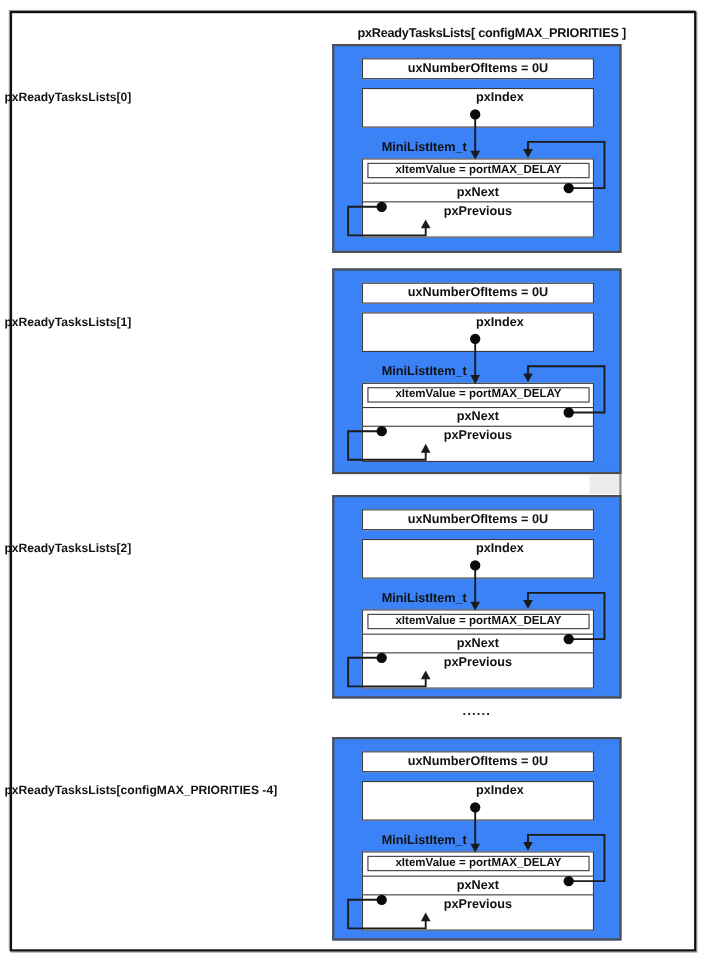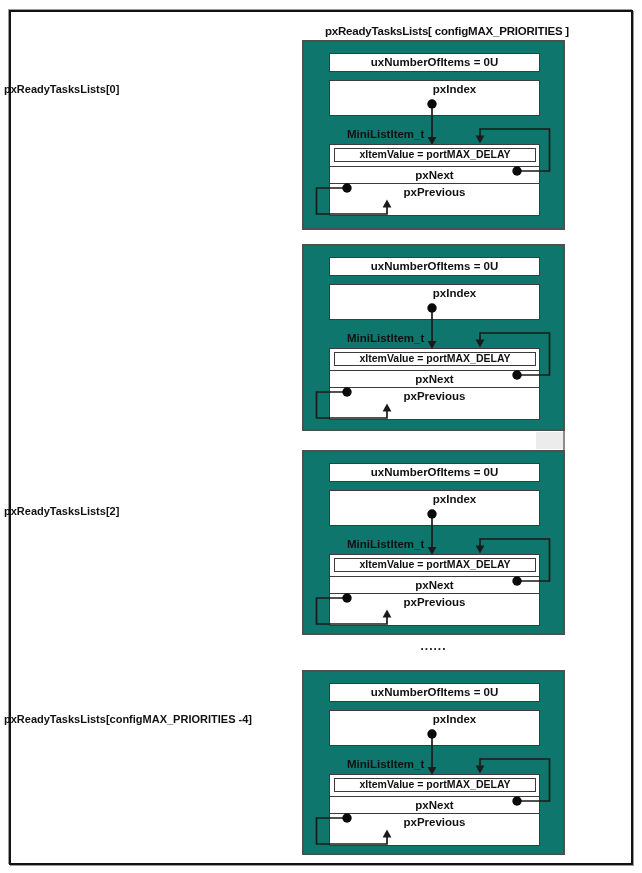--- a/index.html
+++ b/index.html
@@ -16,21 +16,21 @@
   .title{
     position:absolute;left:302px;top:25px;width:290px;
     font-size:11.5px;font-weight:700;white-space:nowrap;letter-spacing:-0.2px;text-align:center;
   }
   .row-label{
     position:absolute;left:4px;width:292px;text-align:left;
     font-size:11px;font-weight:700;white-space:nowrap;height:14px;line-height:14px;
   }
   .block{
     position:absolute;left:302px;width:263px;box-sizing:border-box;
-    border:2px solid #4f4f4f;background:#0f766e;
+    border:2px solid #4f4f4f;background:#3b82f6;
   }
   .box{
     position:absolute;left:25px;width:211px;box-sizing:border-box;
     border:1.5px solid #3b3b3b;text-align:center;font-weight:700;background:#ffffff;
   }
   .numitems{top:11px;height:19px;font-size:11.5px;line-height:16px;}
   .pxindex{top:38px;height:36px;font-size:11.5px;padding-left:40px;}
   .pxindex span{display:block;margin-top:2px;}
   .minilabel{
     position:absolute;left:43px;top:86px;font-size:11.5px;font-weight:700;white-space:nowrap;
@@ -92,20 +92,21 @@
           <div class="itemvalue">xItemValue = portMAX_DELAY</div>
         </div>
       <div class="mrow r2">pxNext</div>
       <div class="mrow r3">pxPrevious</div>
     </div>
     <svg class="wires" width="259" height="186" viewBox="0 0 259 186">
         <use href="#wiresym"></use>
       </svg>
   </div>
 
+  <div class="row-label" style="top:286px">pxReadyTasksLists[1]</div>
   <div class="block" style="top:244px;height:187px">
     <div class="box numitems">uxNumberOfItems = 0U</div>
     <div class="box pxindex">
         <span>pxIndex</span>
       </div>
     <div class="minilabel">MiniListItem_t</div>
     <div class="minibox">
       <div class="mrow r1">
           <div class="itemvalue">xItemValue = portMAX_DELAY</div>
         </div>
@@ -113,21 +114,21 @@
       <div class="mrow r3">pxPrevious</div>
     </div>
     <svg class="wires" width="259" height="186" viewBox="0 0 259 186">
         <use href="#wiresym"></use>
       </svg>
   </div>
 
   <div class="artifact-patch"></div>
   <div class="artifact-line"></div>
 
-  <div class="row-label" style="top:504px">pxReadyTasksLists[2]</div>
+  <div class="row-label" style="top:492px">pxReadyTasksLists[2]</div>
   <div class="block" style="top:450px;height:185px">
     <div class="box numitems">uxNumberOfItems = 0U</div>
     <div class="box pxindex">
         <span>pxIndex</span>
       </div>
     <div class="minilabel">MiniListItem_t</div>
     <div class="minibox">
       <div class="mrow r1">
           <div class="itemvalue">xItemValue = portMAX_DELAY</div>
         </div>

